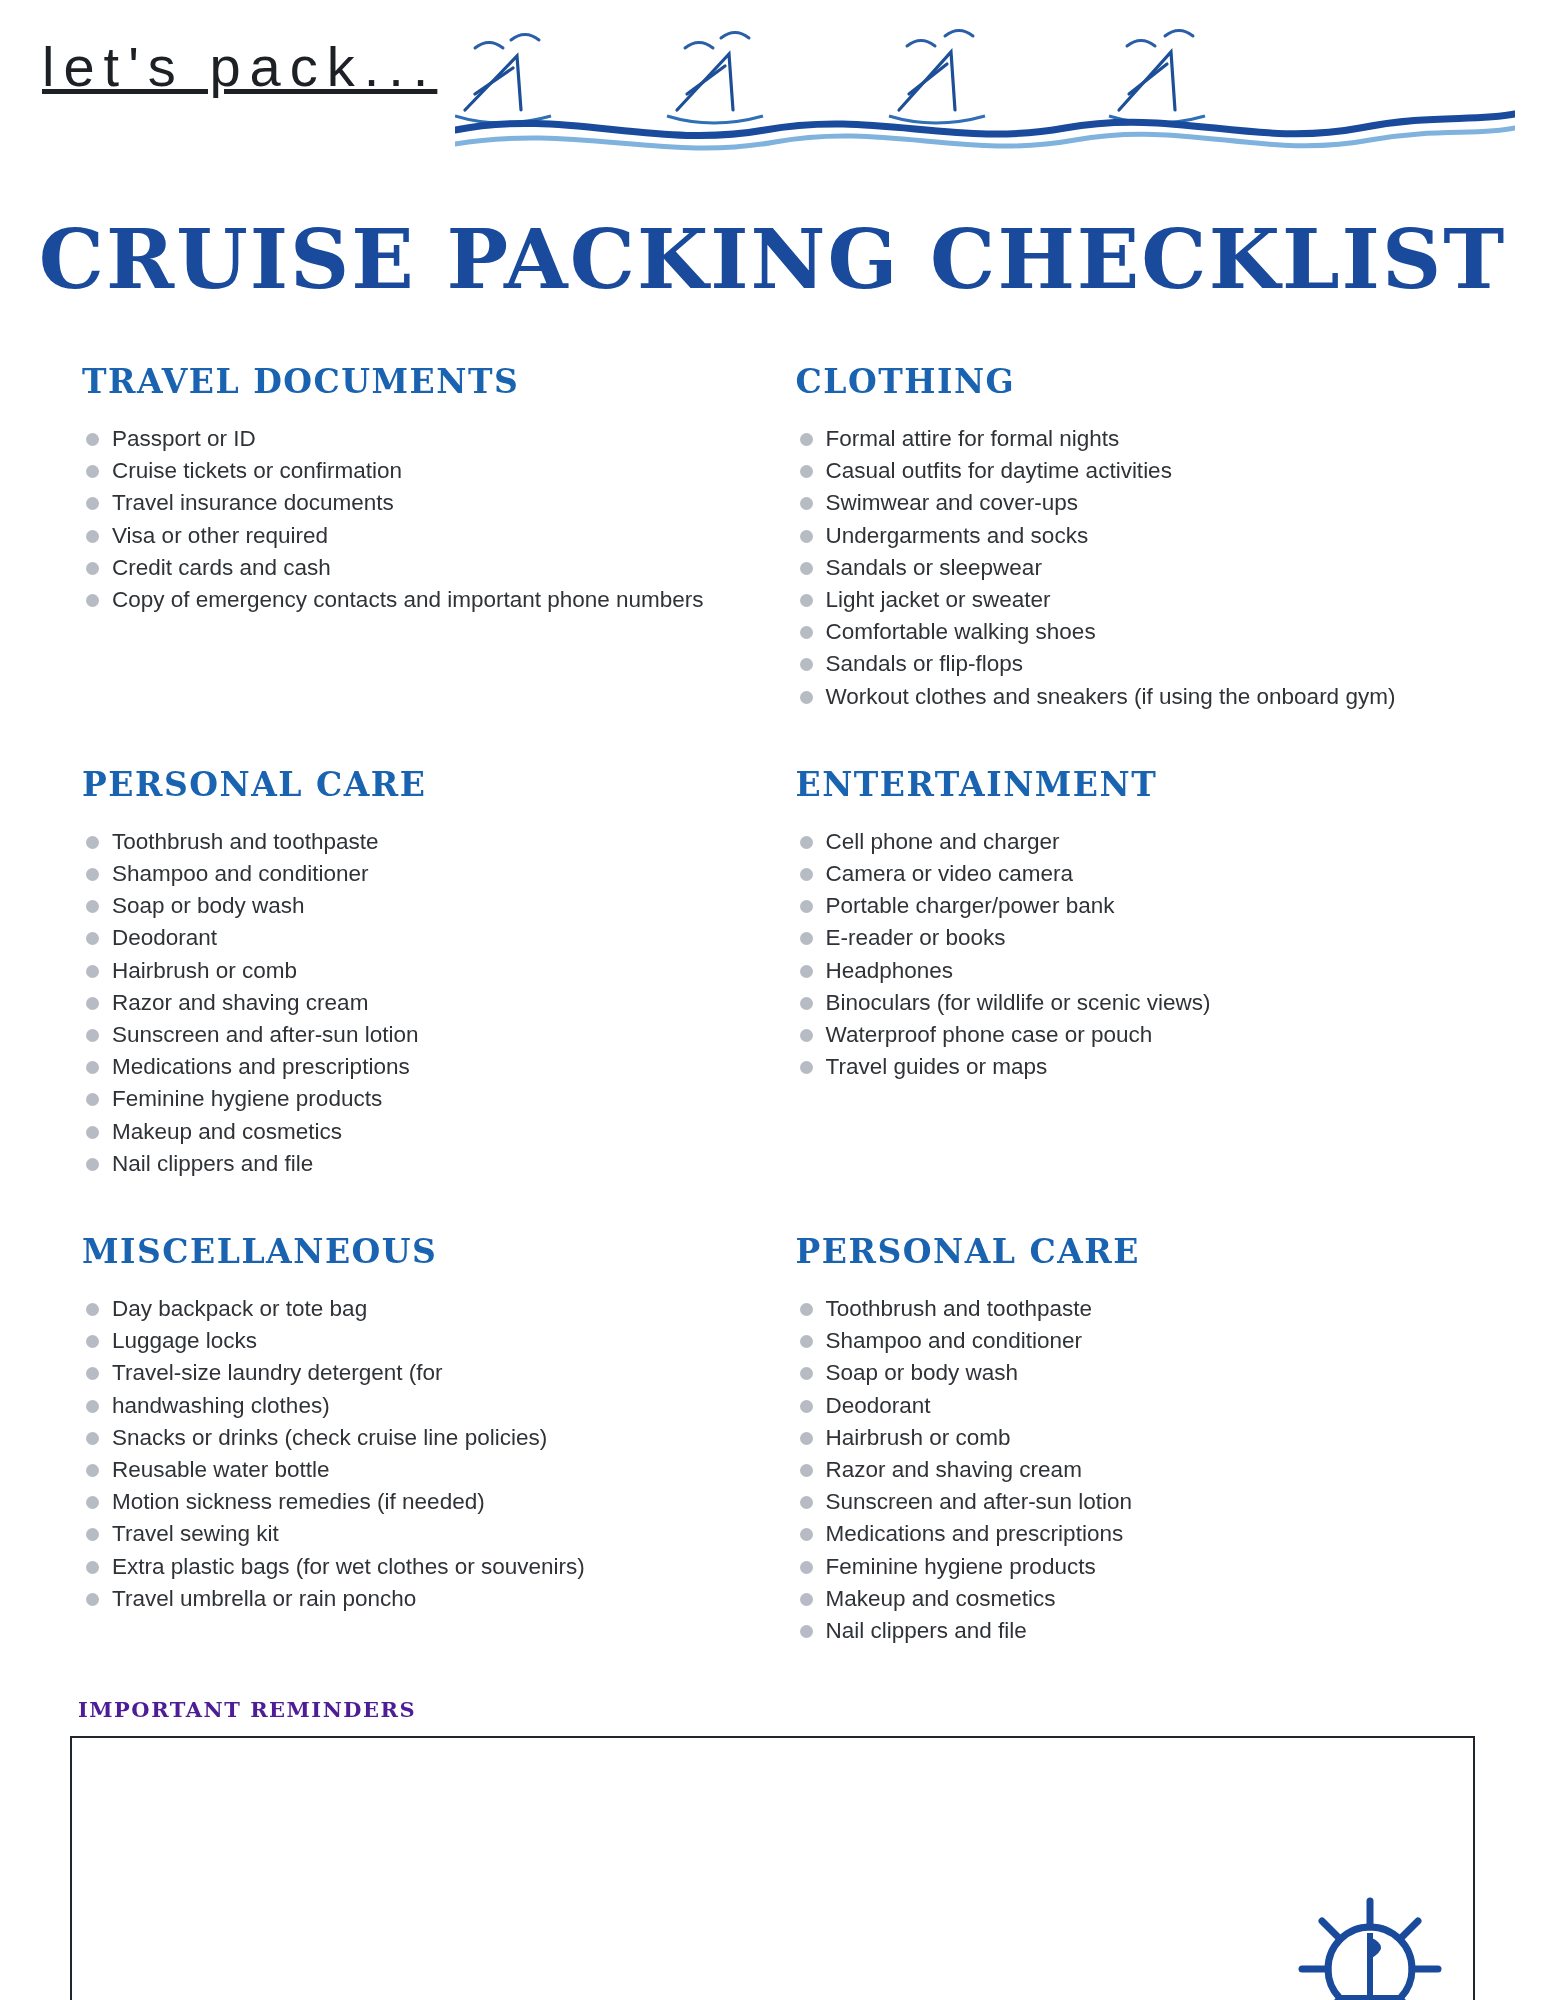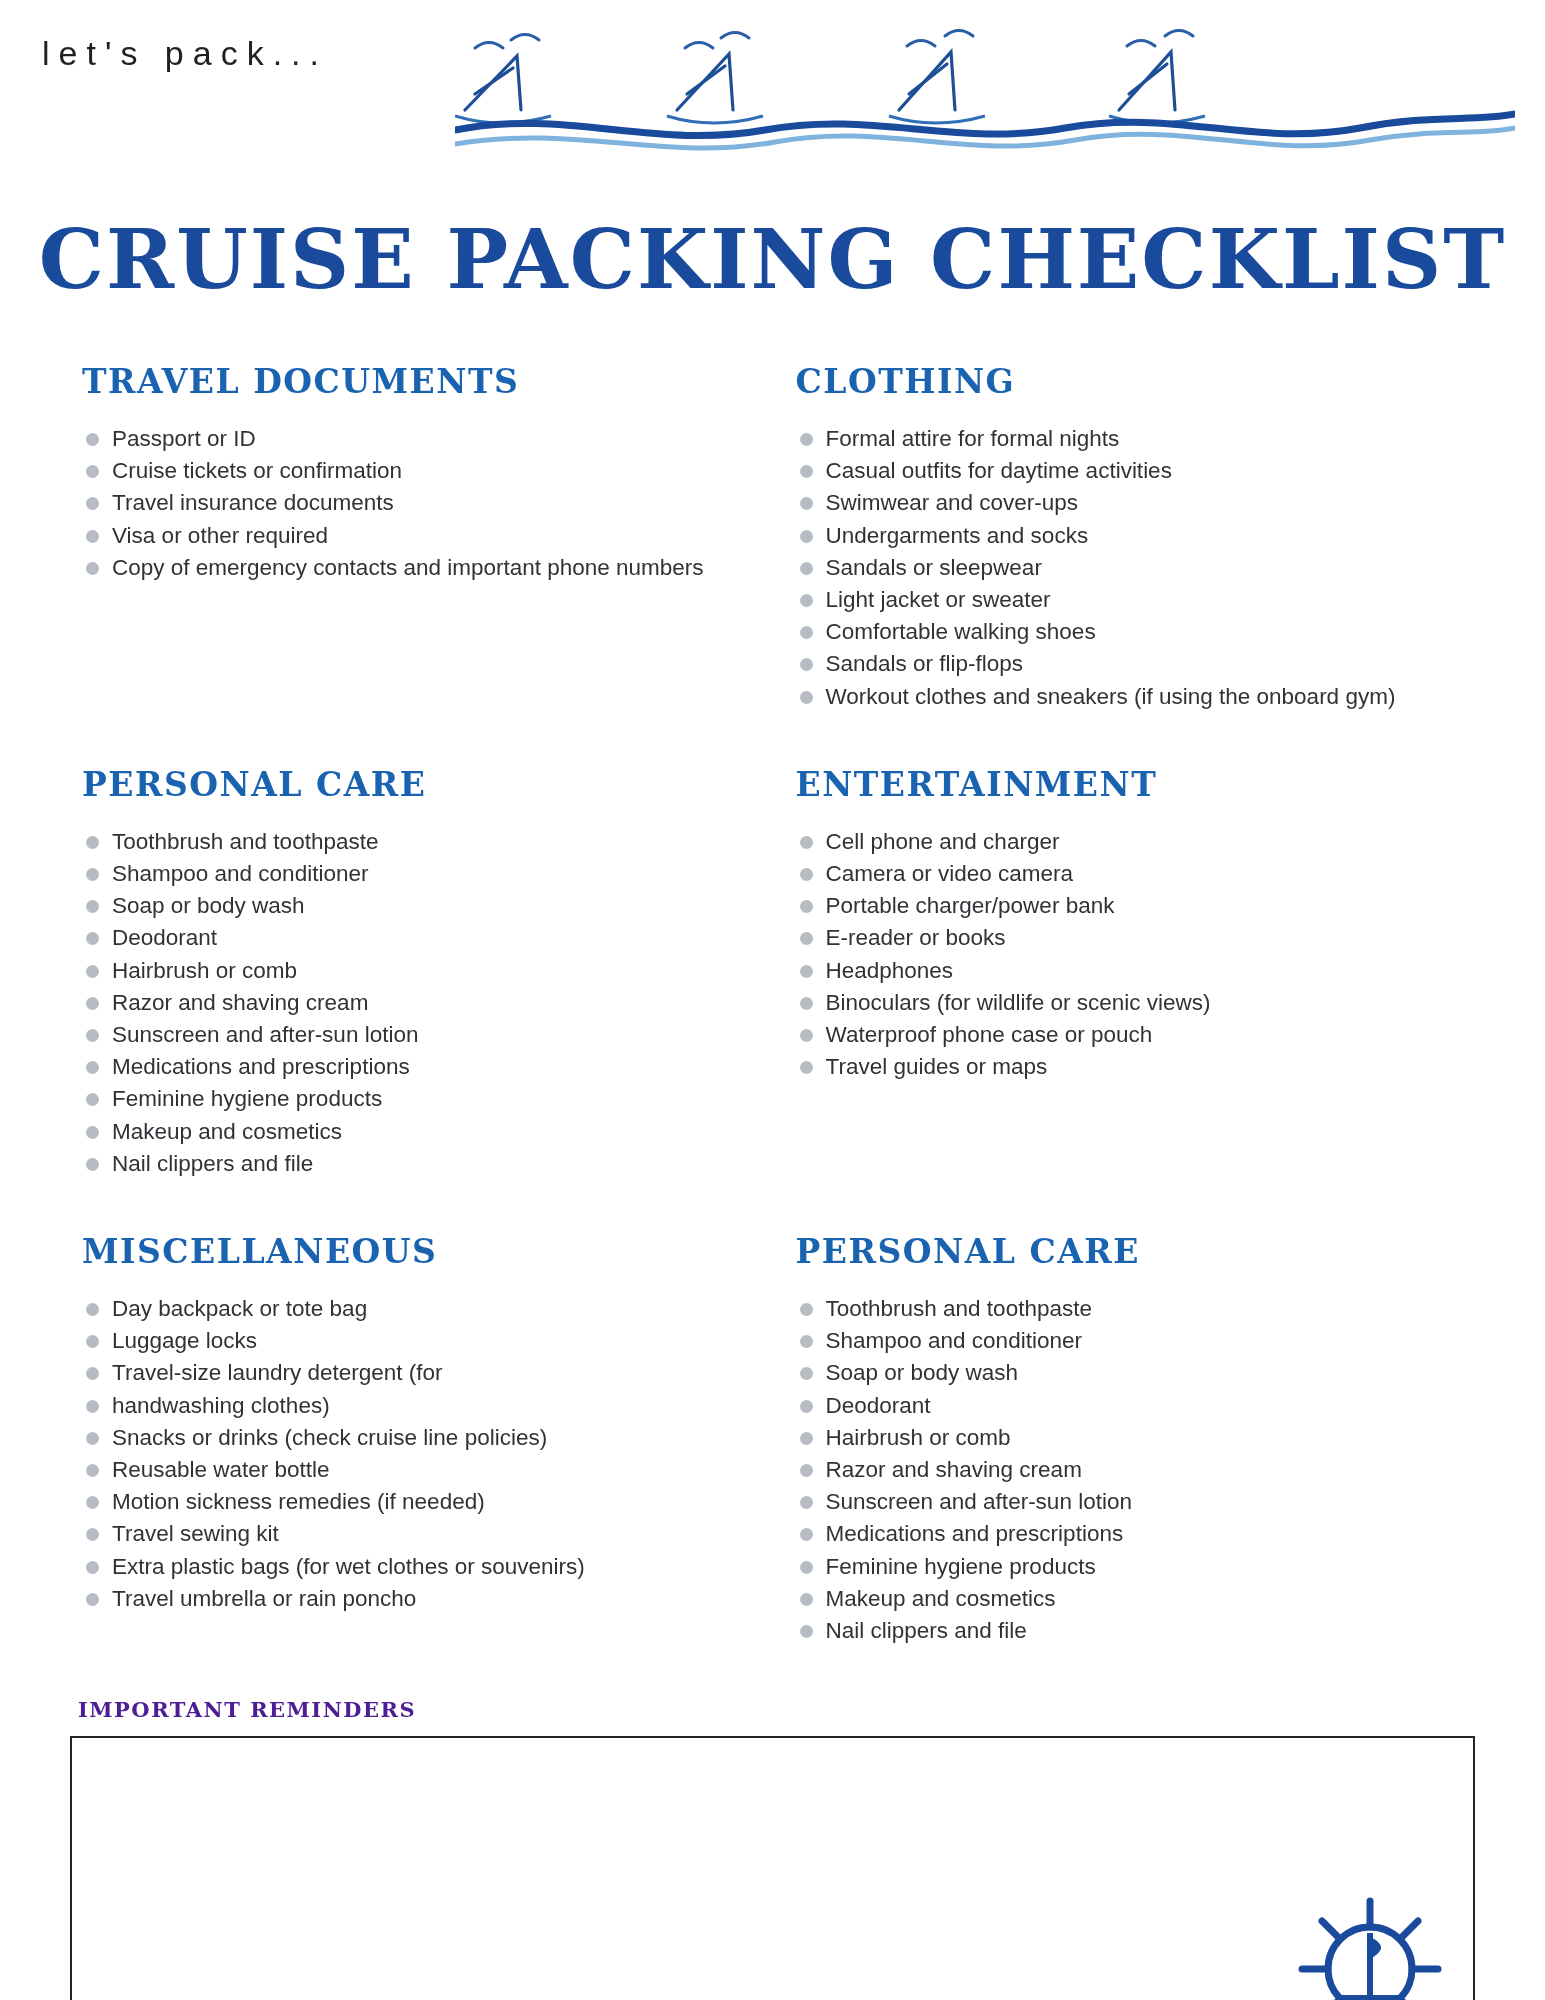--- a/index.html
+++ b/index.html
@@ -22,25 +22,26 @@
 
   
   .header {
     position: relative;
     height: 190px;
   }
   .lets-pack {
     position: absolute;
     left: 42px;
     top: 34px;
-    font-size: 34px;
+    font-size: 56px;
     letter-spacing: 9px;
     color: #1d2125;
     font-family: "Liberation Sans", sans-serif;
     font-weight: 400;
+    text-decoration: underline;
   }
   .wave-art {
     position: absolute;
     left: 455px;
     top: 18px;
     width: 1060px;
     height: 135px;
   }
 
   
@@ -173,20 +174,21 @@
 
   <div class="grid">
 
     <div>
       <div class="section-title">TRAVEL DOCUMENTS</div>
       <ul class="items">
         <li><span>Passport or ID</span></li>
         <li><span>Cruise tickets or confirmation</span></li>
         <li><span>Travel insurance documents</span></li>
         <li><span>Visa or other required</span></li>
+        <li><span>Credit cards and cash</span></li>
         <li><span>Copy of emergency contacts and important phone numbers</span></li>
       </ul>
     </div>
 
     <div>
       <div class="section-title">CLOTHING</div>
       <ul class="items">
         <li><span>Formal attire for formal nights</span></li>
         <li><span>Casual outfits for daytime activities</span></li>
         <li><span>Swimwear and cover-ups</span></li>

